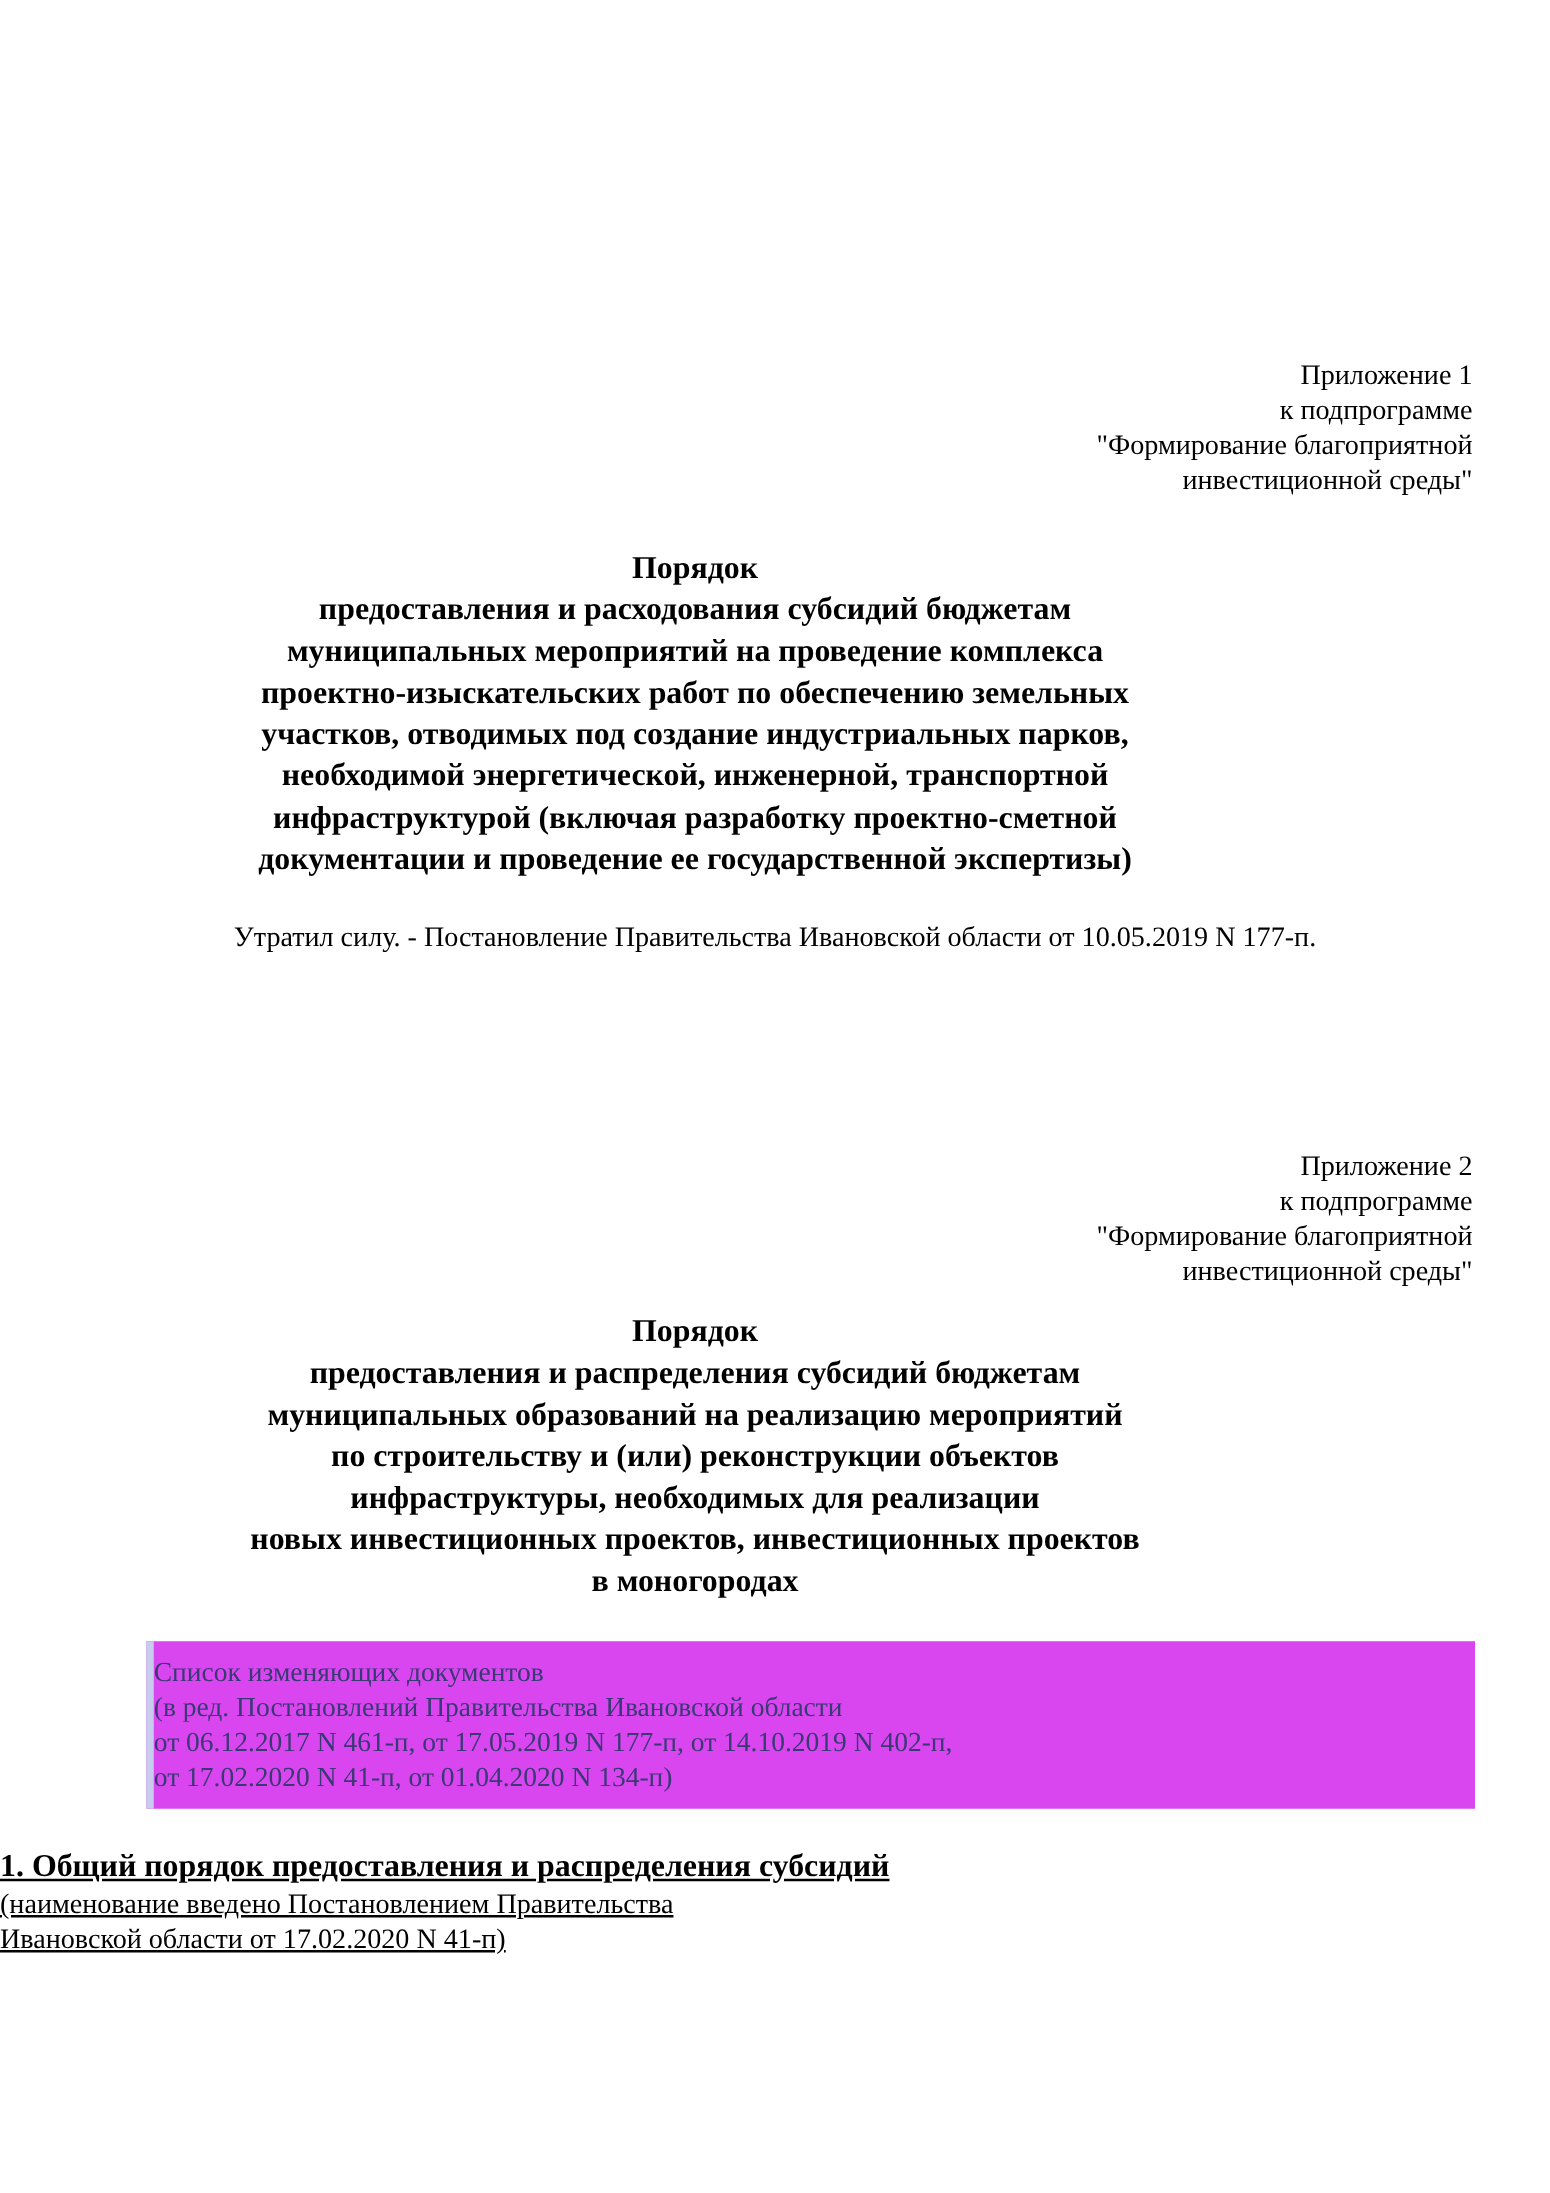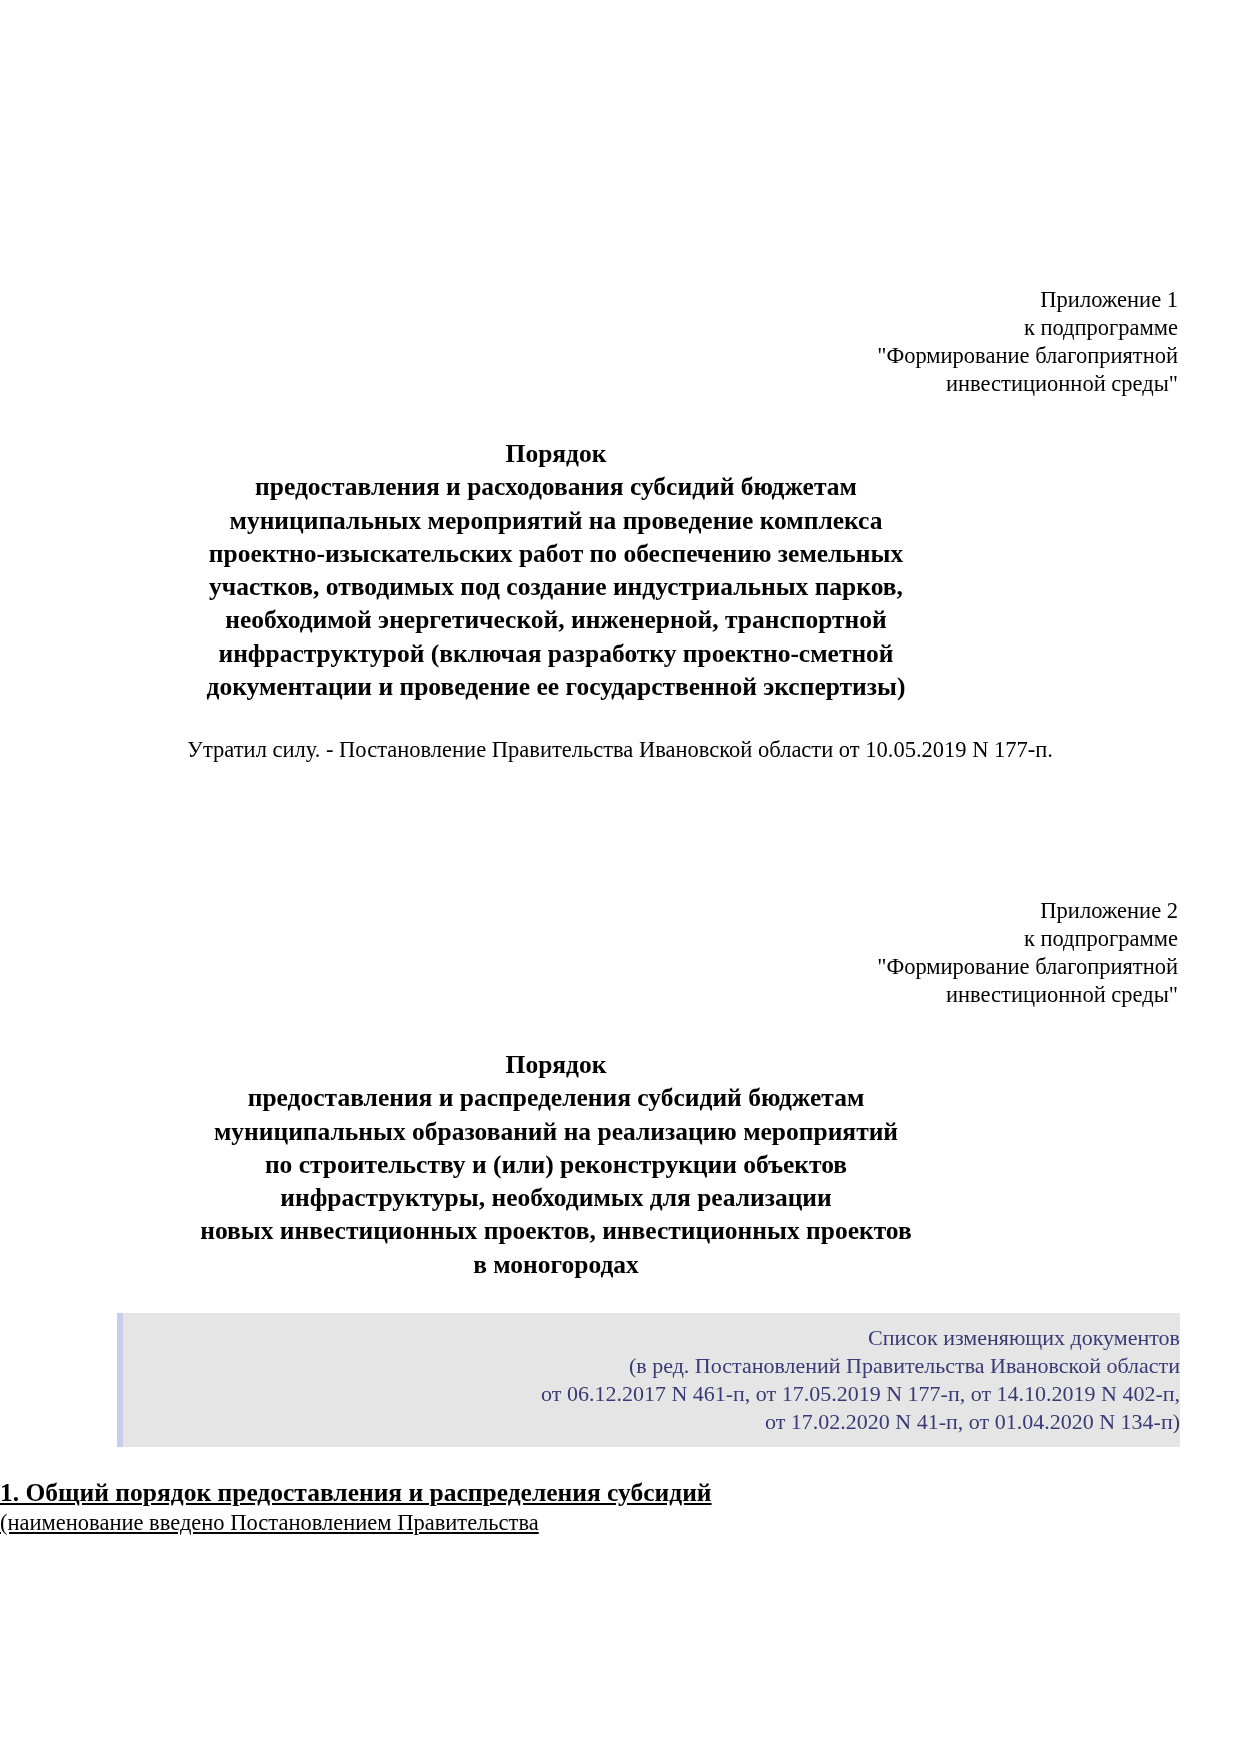--- a/index.html
+++ b/index.html
@@ -47,25 +47,25 @@
       font-size: 22.5px;
       line-height: 28px;
       white-space: nowrap;
     }
     .amendments-box {
       position: absolute;
       left: 117px;
       top: 1313px;
       width: 1063px;
       height: 134px;
-      background: #e5e5e5;
+      background: #d946ef;
       border-left: 6px solid #c8cdee;
       box-sizing: border-box;
       color: #393975;
-      text-align: right;
+      text-align: left;
       font-size: 22px;
       line-height: 28px;
       padding-top: 11px;
     }
     .amendments-box .line { display: block; white-space: nowrap; }
     .section-heading {
       position: absolute;
       left: 0;
       width: 1061px;
       top: 1477px;
@@ -103,21 +103,21 @@
     <span class="line">муниципальных мероприятий на проведение комплекса</span>
     <span class="line">проектно-изыскательских работ по обеспечению земельных</span>
     <span class="line">участков, отводимых под создание индустриальных парков,</span>
     <span class="line">необходимой энергетической, инженерной, транспортной</span>
     <span class="line">инфраструктурой (включая разработку проектно-сметной</span>
     <span class="line">документации и проведение ее государственной экспертизы)</span>
   </div>
 
   <div class="repealed-note" style="top:736px;">Утратил силу. - Постановление Правительства Ивановской области от 10.05.2019 N 177-п.</div>
 
-  <div class="appendix-note" style="top:897px;">
+  <div class="appendix-note" style="top:919px;">
     <span class="line">Приложение 2</span>
     <span class="line">к подпрограмме</span>
     <span class="line">"Формирование благоприятной</span>
     <span class="line">инвестиционной среды"</span>
   </div>
 
   <div class="title-block" style="top:1048px;">
     <span class="line">Порядок</span>
     <span class="line">предоставления и распределения субсидий бюджетам</span>
     <span class="line">муниципальных образований на реализацию мероприятий</span>
@@ -130,15 +130,16 @@
   <div class="amendments-box">
     <span class="line">Список изменяющих документов</span>
     <span class="line">(в ред. Постановлений Правительства Ивановской области</span>
     <span class="line">от 06.12.2017 N 461-п, от 17.05.2019 N 177-п, от 14.10.2019 N 402-п,</span>
     <span class="line">от 17.02.2020 N 41-п, от 01.04.2020 N 134-п)</span>
   </div>
 
   <div class="section-heading">
     <span class="heading-title">1. Общий порядок предоставления и распределения субсидий</span>
     <span class="line">(наименование введено Постановлением Правительства</span>
+    <span class="line">Ивановской области от 17.02.2020 N 41-п)</span>
   </div>
 
 </div>
 
 </body></html>

